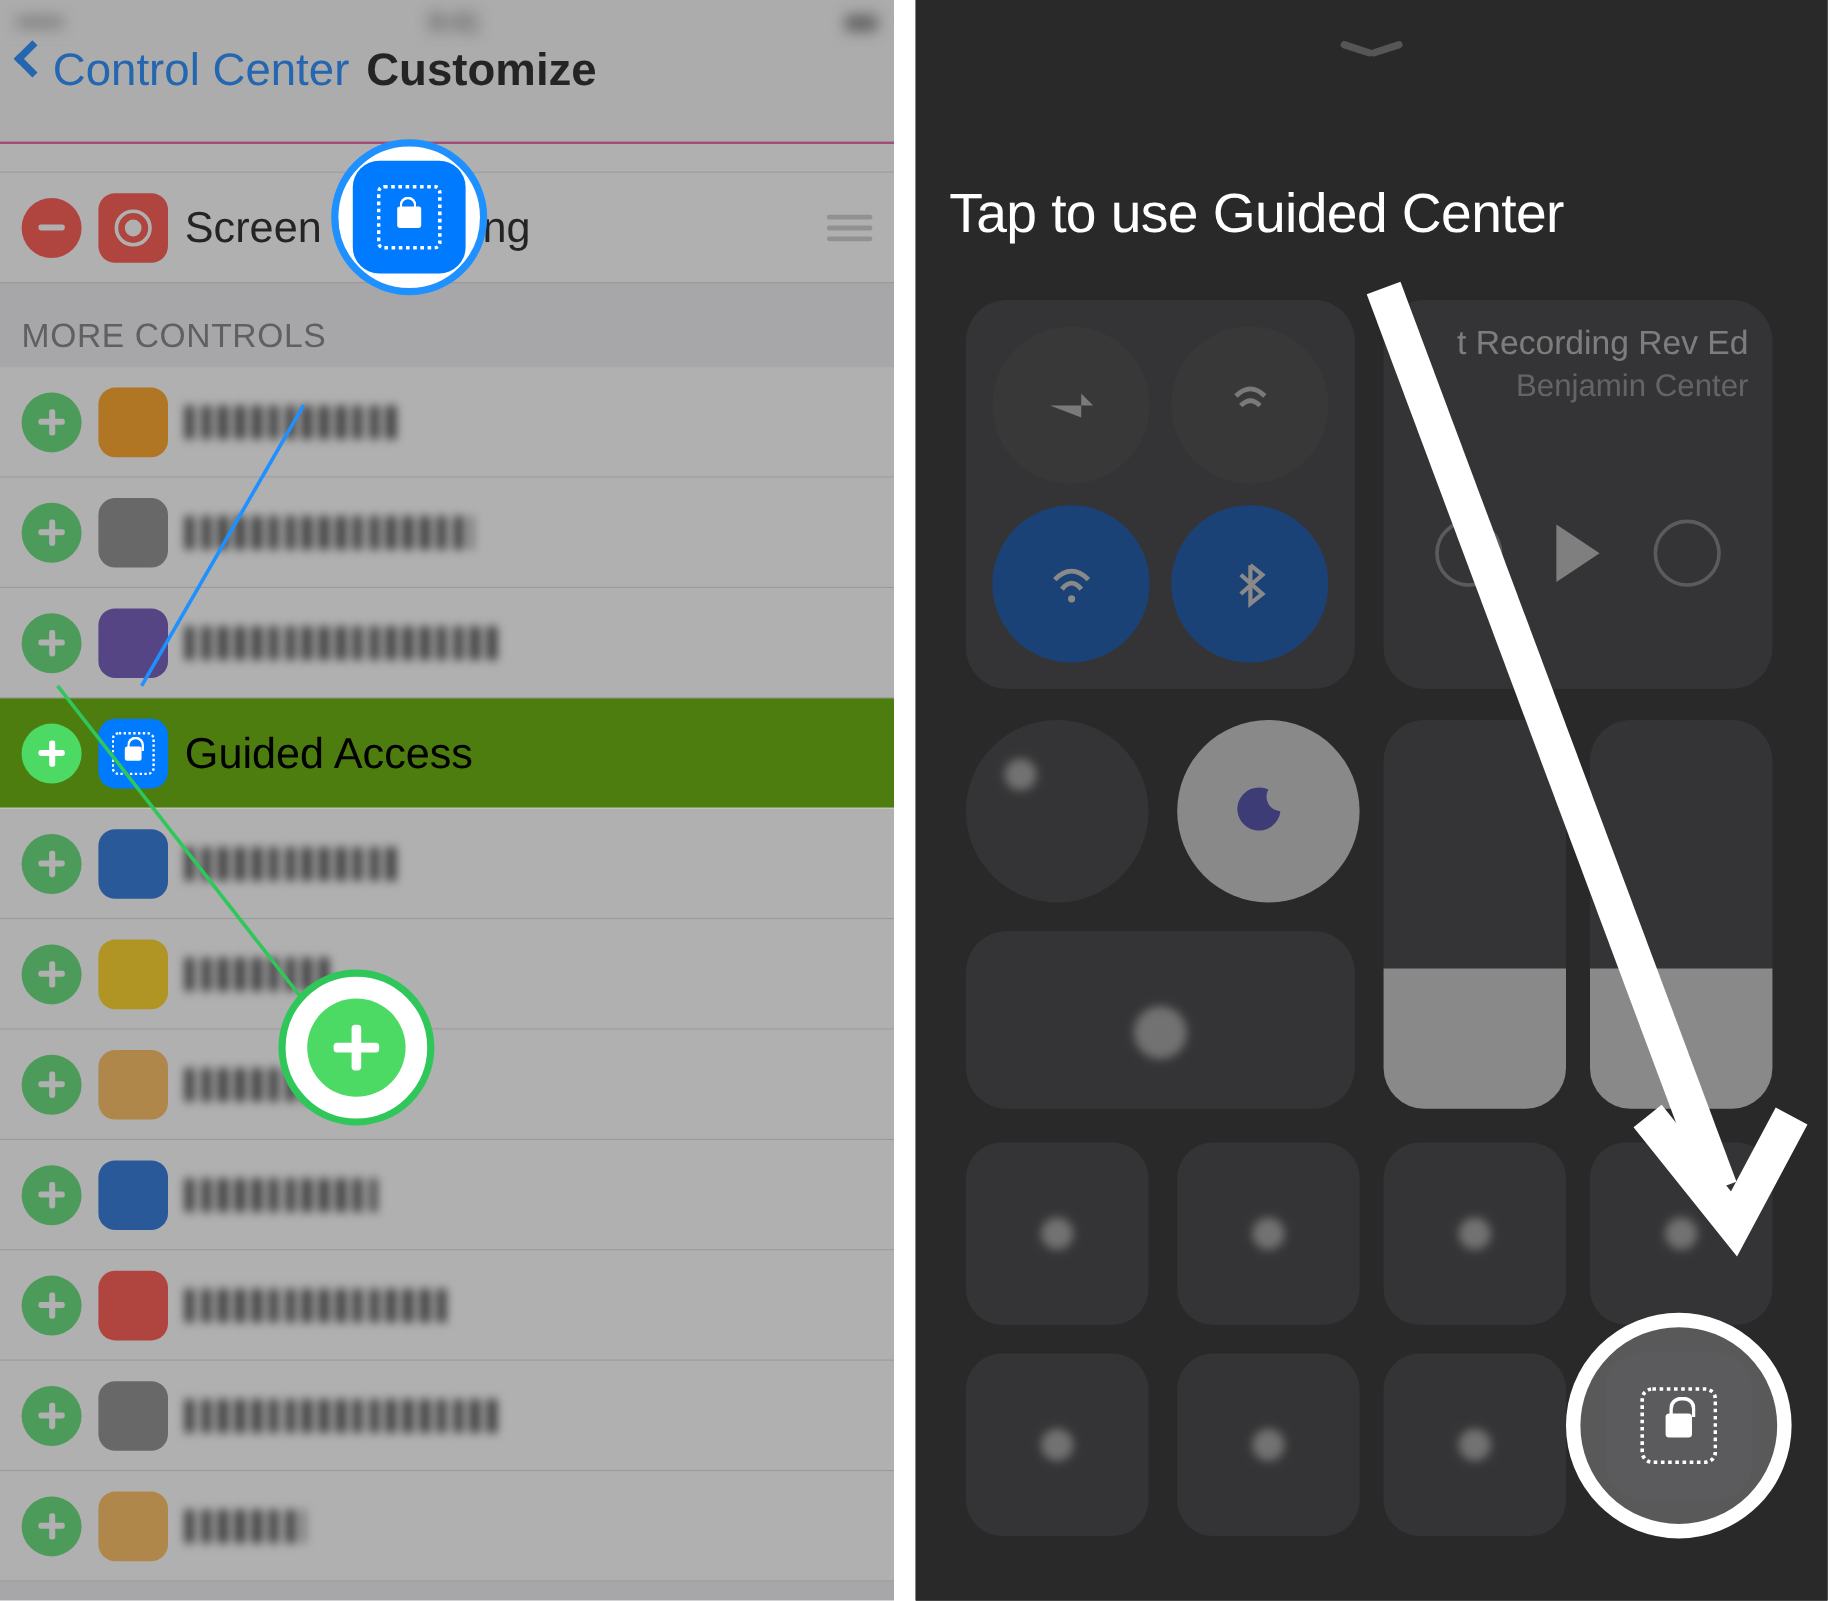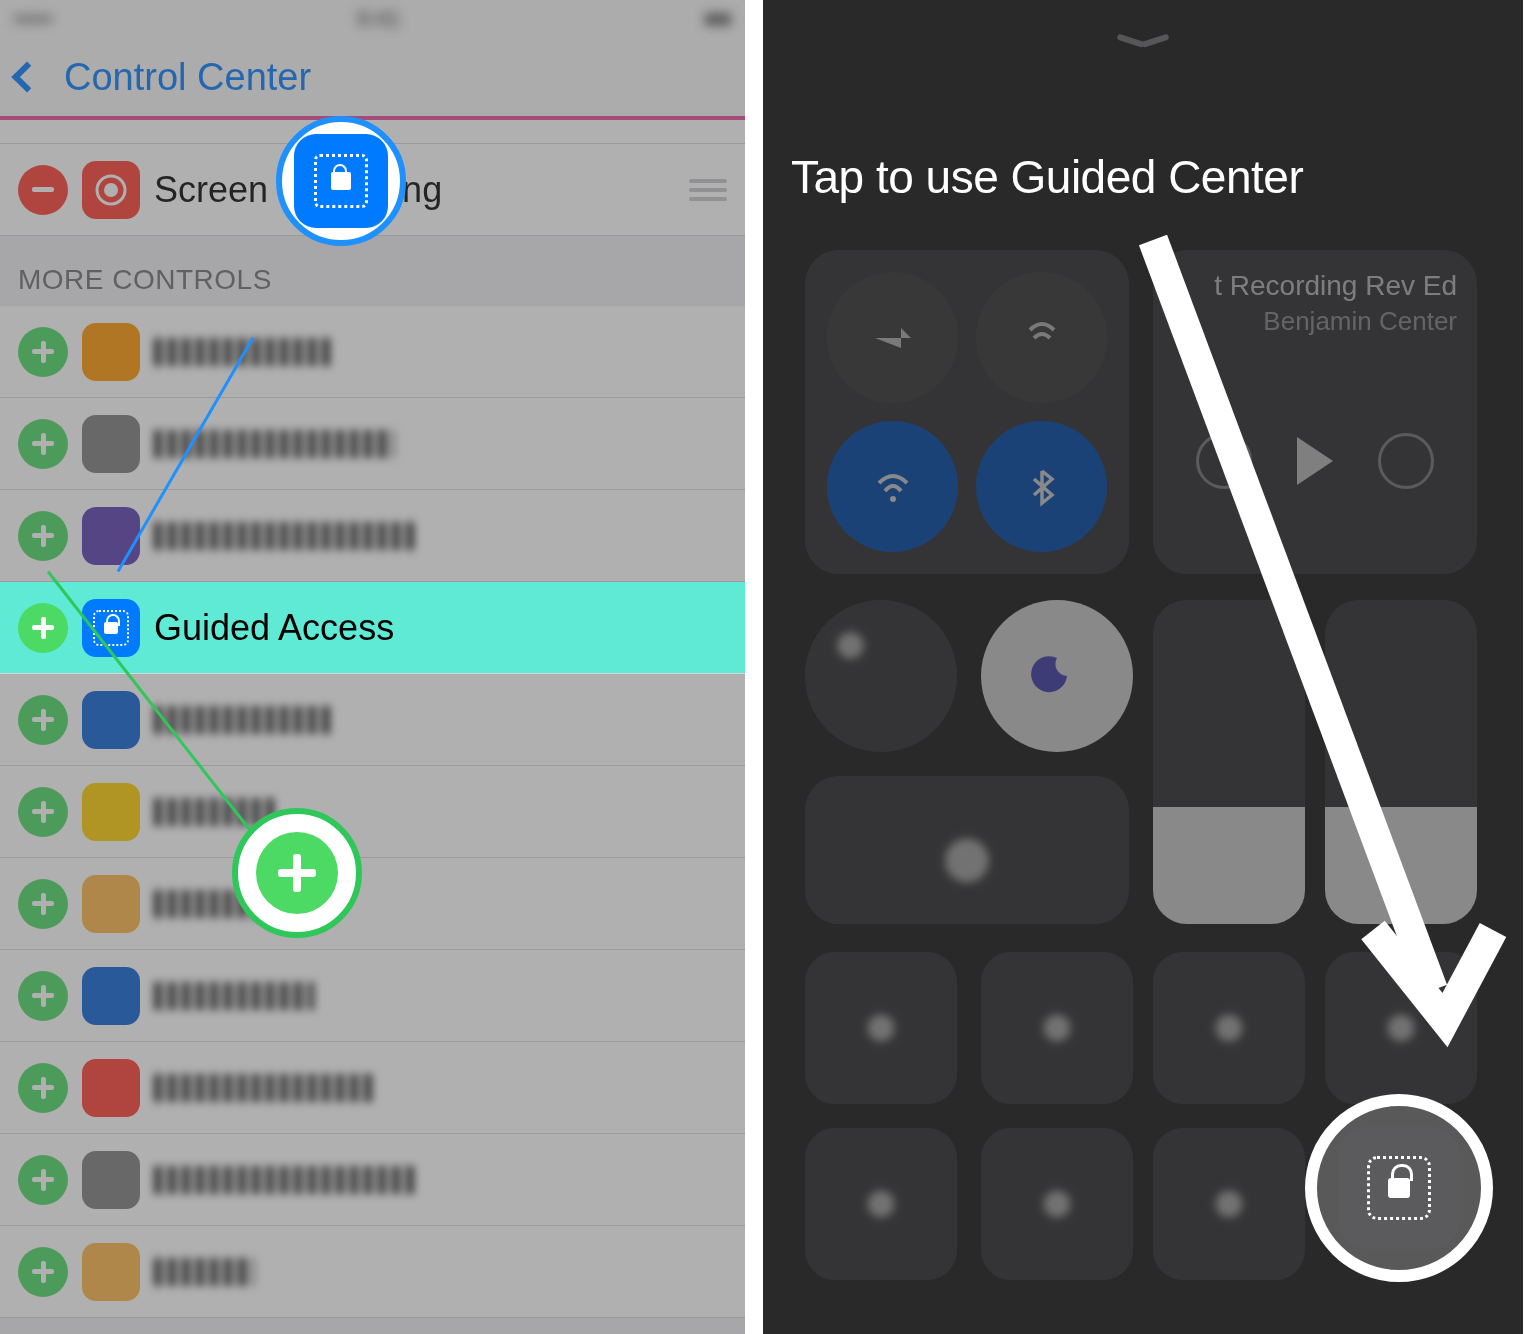--- a/index.html
+++ b/index.html
@@ -36,22 +36,22 @@
   .status-bar {
     height: 38px; background: #f7f7f7;
     display:flex; justify-content: space-between; align-items: center;
     padding: 0 14px;
     font-size: 22px;
     color:#000;
   }
   .blur { filter: blur(6px); color:#222; }
   .nav-bar {
     height: 82px; background: #f7f7f7;
-    border-bottom: 4px solid #ec4899;
-    display:flex; align-items:center; gap: 24px;
+    border-bottom: 2px solid #ec4899;
+    display:flex; gap: 4px;
     padding: 0 8px;
   }
   .back-chevron {
     width: 22px; height: 22px;
     border-left: 6px solid #007aff;
     border-bottom: 6px solid #007aff;
     transform: rotate(45deg);
     margin-left: 8px;
   }
   .nav-back { color:#007aff; font-size: 38px; margin-left: 2px; }
@@ -59,21 +59,21 @@
   .row {
     height: 92px;
     background: #fff;
     border-bottom: 1px solid #d8d8d8;
     display:flex; align-items:center;
     gap: 14px;
     padding: 0 18px;
     position: relative;
   }
   .row.highlighted {
-    background:#5eead4;
+    background:#4d7c0f;
     z-index: 60; position: relative;
   }
   .row .label { font-size: 36px; color:#000; }
   .btn-circle {
     width: 50px; height: 50px; border-radius: 50%;
     display:flex; align-items:center; justify-content:center;
     flex-shrink:0;
   }
   .btn-remove { background:#ff3b30; }
   .btn-remove::before { content:""; width:22px; height:5px; background:#fff; border-radius:2px;}
@@ -273,20 +273,21 @@
 
     <div class="status-bar">
       <span class="blur">•••••</span>
       <span class="blur">9:41</span>
       <span class="blur">■■</span>
     </div>
 
     <div class="nav-bar">
       <div class="back-chevron"></div>
       <span class="nav-back">Control Center</span>
+      <span class="nav-title">Customize</span>
     </div>
 
     <div class="row" style="height:24px;"></div>
 
     <div class="row">
       <div class="btn-circle btn-remove"></div>
       <div class="app-icon icon-red">
         <svg width="34" height="34" viewBox="0 0 34 34">
             <circle cx="17" cy="17" r="14" fill="none" stroke="#fff" stroke-width="3"></circle>
             <circle cx="17" cy="17" r="7" fill="#fff"></circle>

